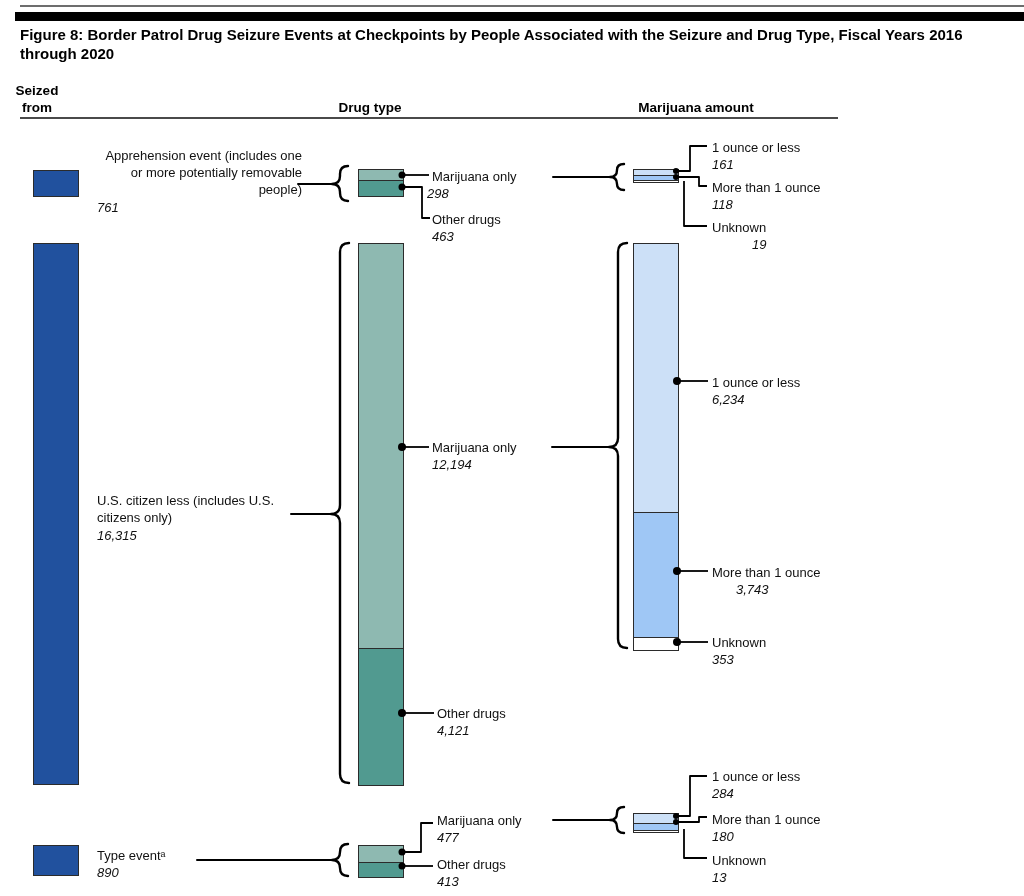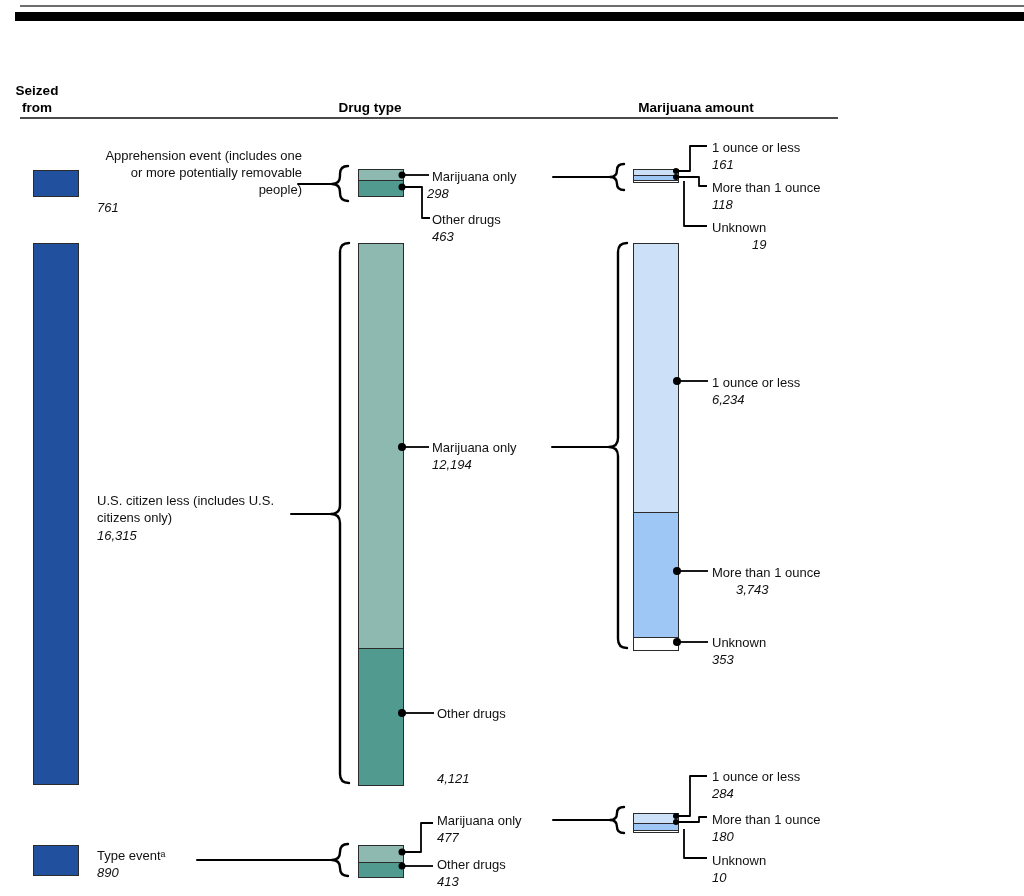--- a/index.html
+++ b/index.html
@@ -24,20 +24,21 @@
   .fill-white{background:#FFFFFF;}
   svg.overlay{position:absolute;left:0;top:0;pointer-events:none;}
 </style>
 </head>
 <body>
 
 <div id="fig">
 
   <div class="rule-thin"></div>
   <div class="rule-black"></div>
+  <div class="title">Figure 8: Border Patrol Drug Seizure Events at Checkpoints by People Associated with the Seizure and Drug Type, Fiscal Years 2016 through 2020</div>
 
   <div class="colhead" style="left:8px;top:82px;width:58px;">Seized from</div>
   <div class="colhead" style="left:318px;top:99px;width:104px;">Drug type</div>
   <div class="colhead" style="left:621px;top:99px;width:150px;">Marijuana amount</div>
   <div class="head-rule"></div>
 
   <div class="bar" style="left:33px;top:170px;">
     <div class="seg fill-blue" style="height: 25px;"></div>
   </div>
   <div class="bar" style="left:33px;top:243px;">
@@ -138,34 +139,34 @@
   <div class="lbl" style="left:712px;top:179px;">More than 1 ounce</div>
   <div class="val" style="left:712px;top:197px;">118</div>
   <div class="lbl" style="left:712px;top:219px;">Unknown</div>
   <div class="val" style="left:752px;top:237px;">19</div>
 
   <div class="lbl" style="left:97px;top:492px;width:205px;">U.S. citizen less (includes U.S. citizens only)</div>
   <div class="val" style="left:97px;top:528px;">16,315</div>
   <div class="lbl" style="left:432px;top:439px;">Marijuana only</div>
   <div class="val" style="left:432px;top:457px;">12,194</div>
   <div class="lbl" style="left:437px;top:705px;">Other drugs</div>
-  <div class="val" style="left:437px;top:723px;margin-top:48px;">4,121</div>
+  <div class="val" style="left:437px;top:723px;">4,121</div>
   <div class="lbl" style="left:712px;top:374px;">1 ounce or less</div>
   <div class="val" style="left:712px;top:392px;">6,234</div>
   <div class="lbl" style="left:712px;top:564px;">More than 1 ounce</div>
   <div class="val" style="left:736px;top:582px;">3,743</div>
   <div class="lbl" style="left:712px;top:634px;">Unknown</div>
   <div class="val" style="left:712px;top:652px;">353</div>
 
   <div class="lbl" style="left:97px;top:847px;">Type eventᵃ</div>
   <div class="val" style="left:97px;top:865px;">890</div>
   <div class="lbl" style="left:437px;top:812px;">Marijuana only</div>
   <div class="val" style="left:437px;top:830px;">477</div>
   <div class="lbl" style="left:437px;top:856px;">Other drugs</div>
   <div class="val" style="left:437px;top:874px;">413</div>
   <div class="lbl" style="left:712px;top:768px;">1 ounce or less</div>
   <div class="val" style="left:712px;top:786px;">284</div>
   <div class="lbl" style="left:712px;top:811px;">More than 1 ounce</div>
   <div class="val" style="left:712px;top:829px;">180</div>
   <div class="lbl" style="left:712px;top:852px;">Unknown</div>
-  <div class="val" style="left:712px;top:870px;">10</div>
+  <div class="val" style="left:712px;top:870px;">13</div>
 
 </div>
 
 </body></html>

